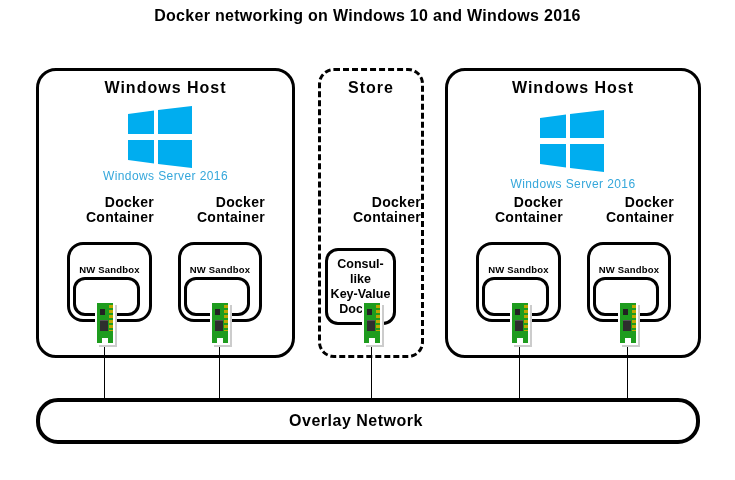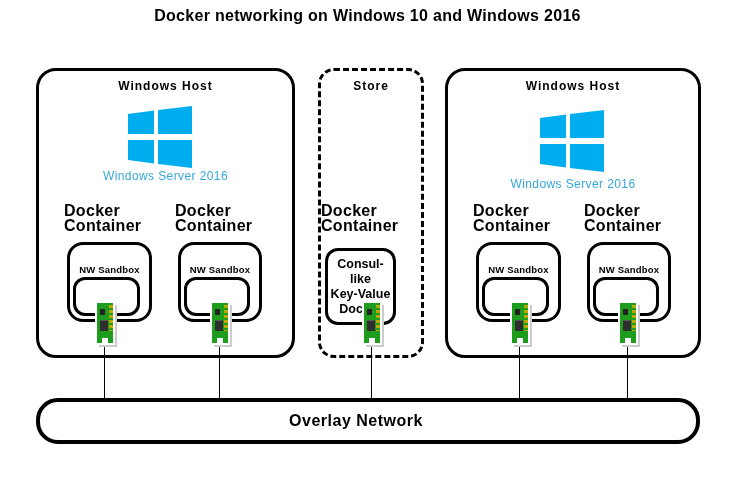--- a/index.html
+++ b/index.html
@@ -13,32 +13,32 @@
   }
   .host{
     position:absolute;top:68px;height:290px;border:3px solid #000;
     border-radius:20px;background:#fff;box-sizing:border-box;
   }
   .host.left{left:36px;width:259px;}
   .host.mid{left:318px;width:106px;border-style:dashed;border-radius:16px;}
   .host.right{left:445px;width:256px;}
   .host-title{
     position:absolute;top:8px;left:0;right:0;text-align:center;
-    font-size:12px;font-weight:bold;letter-spacing:1px;
+    font-size:16px;font-weight:bold;letter-spacing:1px;
   }
   .winlogo{position:absolute;top:35px;left:89px;width:64px;height:62px;}
   .host.right .winlogo{top:39px;left:92px;}
   .os-caption{
     position:absolute;top:98px;left:0;right:0;text-align:center;
     font-size:12px;color:#35A7DB;letter-spacing:.4px;
   }
   .host.right .os-caption{top:106px;}
   .dc-label{
-    position:absolute;top:132px;width:90px;text-align:left;
-    font-size:16px;font-weight:bold;line-height:15px;letter-spacing:.3px;
+    position:absolute;top:124px;width:90px;text-align:right;
+    font-size:14px;font-weight:bold;line-height:15px;letter-spacing:.3px;
   }
   .dc-label.c1{left:25px;}
   .dc-label.c2{left:136px;}
   .host.mid .dc-label{left:0;right:0;width:auto;}
   .sandbox{
     position:absolute;top:171px;width:85px;height:80px;border:3px solid #000;
     border-radius:16px;box-sizing:border-box;background:#fff;
   }
   .sandbox.s1{left:28px;}
   .sandbox.s2{left:139px;width:84px;}

